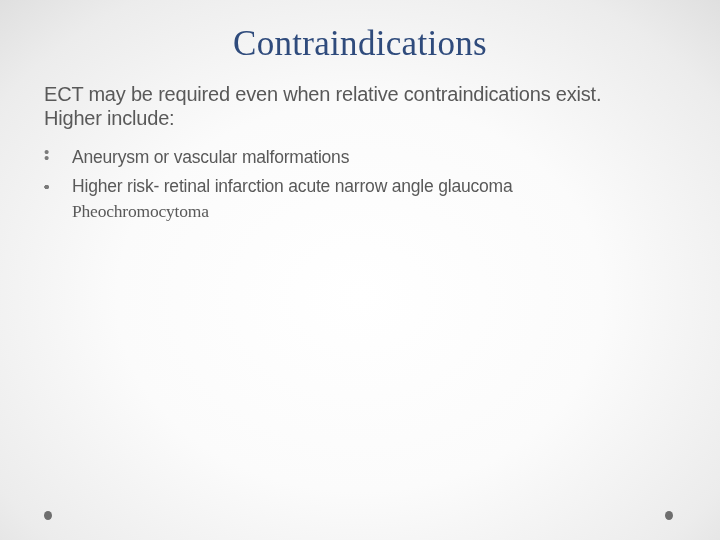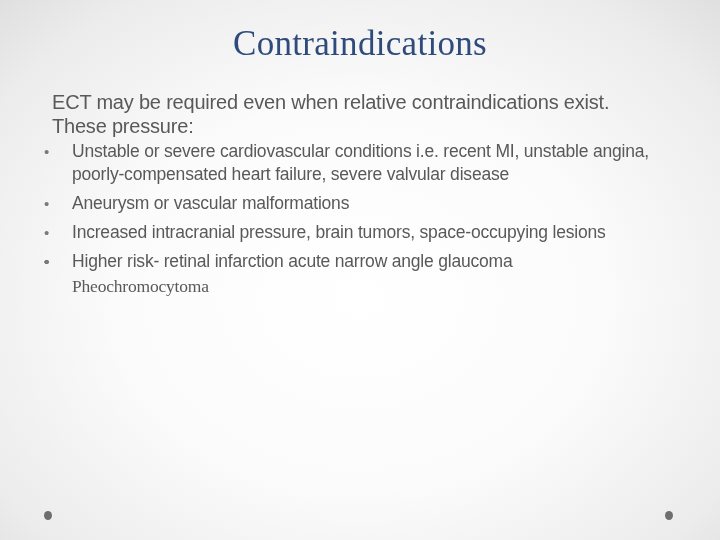--- a/index.html
+++ b/index.html
@@ -33,21 +33,21 @@
     font-weight: normal;
   }
   .intro {
     position: absolute;
     top: 82px;
     left: 44px;
     width: 650px;
     font-size: 20px;
     line-height: 24px;
     color: #595959;
-    margin: 8px;
+    margin: 0;
     letter-spacing: -0.2px;
   }
   .bullets {
     position: absolute;
     top: 140px;
     left: 44px;
     width: 650px;
     margin: 0;
     padding: 0;
     list-style: none;
@@ -84,35 +84,33 @@
   .corner-dot.right { left: 665px; top: 511px; }
 </style>
 </head>
 <body>
 
 <div class="slide">
   <h1 class="title">Contraindications</h1>
 
   <p class="intro">
     <span>ECT may be required even when relative contraindications exist.</span><br>
-    <span>These pressure:</span>
+    <span>Higher include:</span>
   </p>
 
   <ul class="bullets">
     <li>
       <span class="dot">•</span>
-      <span>Unstable or severe cardiovascular conditions i.e. recent MI, unstable angina, poorly-compensated heart failure, severe valvular disease</span>
     </li>
     <li>
       <span class="dot">•</span>
       <span>Aneurysm or vascular malformations</span>
     </li>
     <li>
       <span class="dot">•</span>
-      <span>Increased intracranial pressure, brain tumors, space-occupying lesions</span>
     </li>
     <li>
       <span class="dot">•</span>
     </li>
     <li>
       <span class="dot">•</span>
     </li>
     <li>
       <span class="dot">•</span>
     </li>

